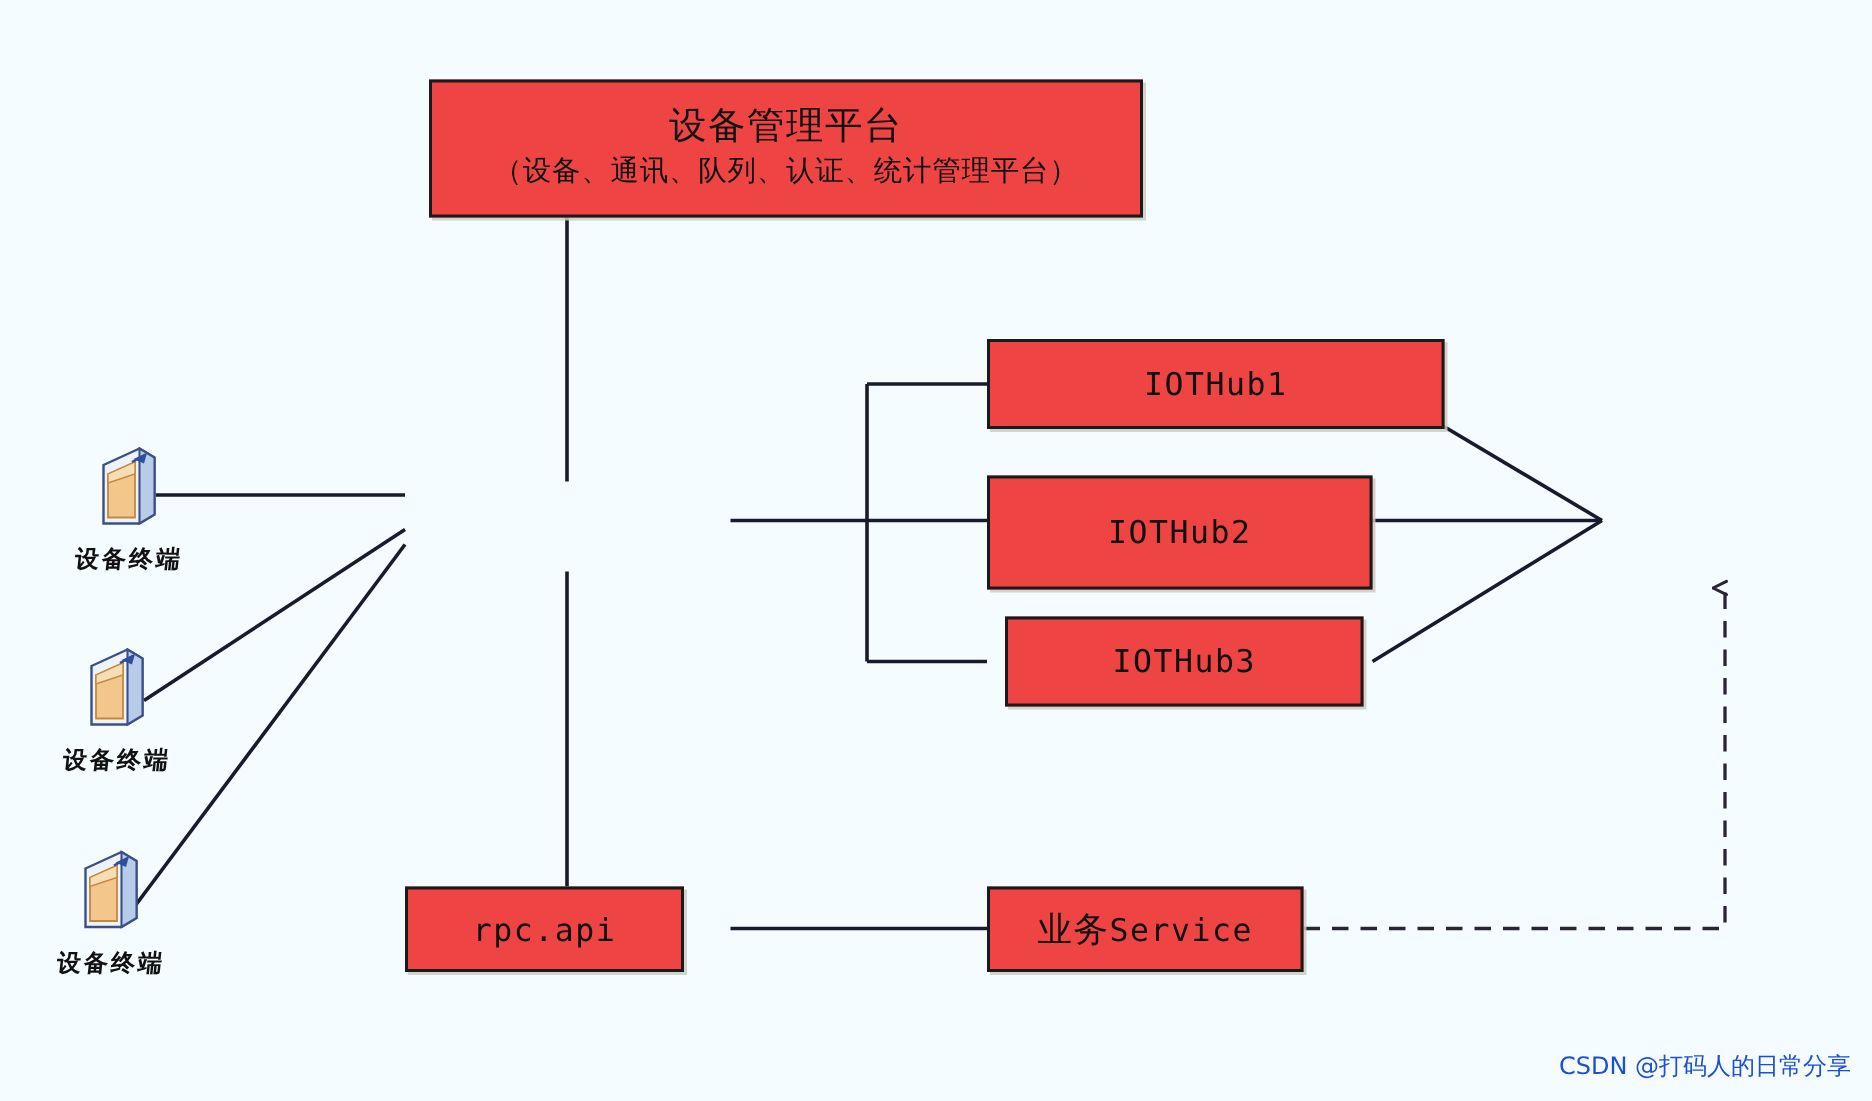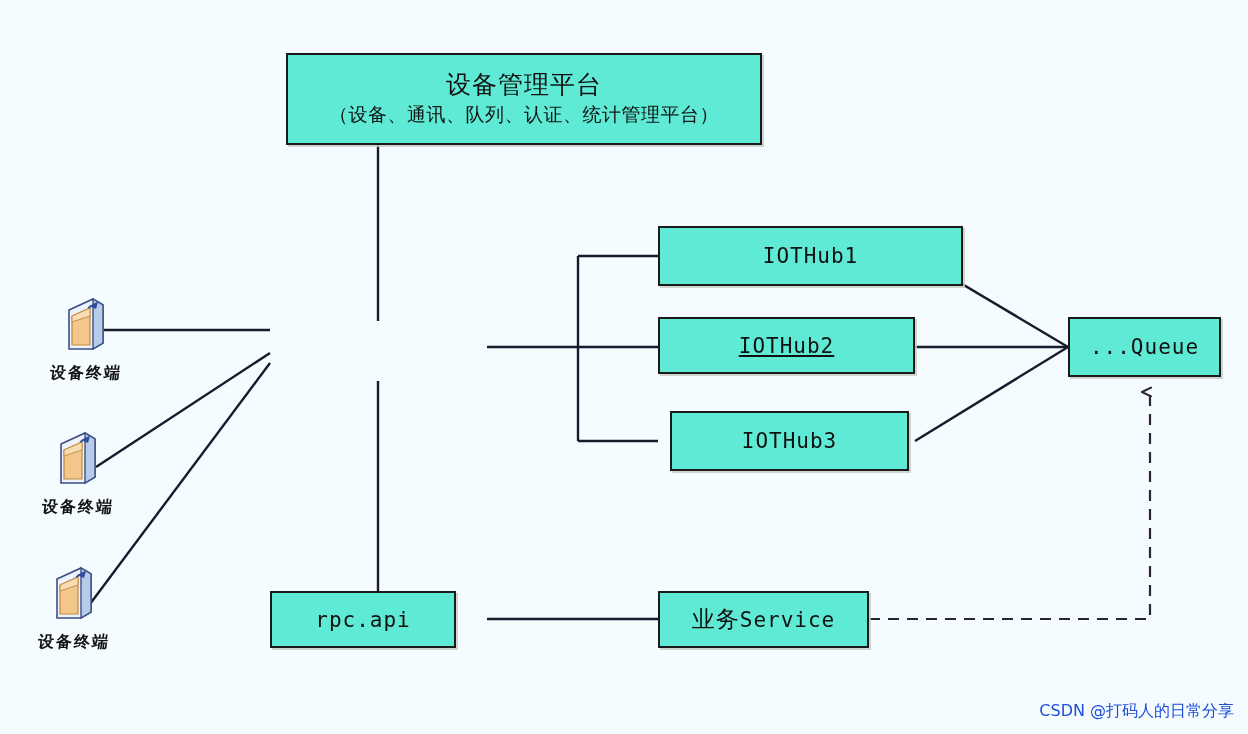--- a/index.html
+++ b/index.html
@@ -23,21 +23,21 @@
     left: 0;
     top: 0;
     width: 1248px;
     height: 734px;
     pointer-events: none;
   }
 
   .node {
     position: absolute;
     box-sizing: border-box;
-    background: #5eead4;
+    background: #ef4444;
     border: 2px solid #1a1a1a;
     box-shadow: 2px 2px 0 rgba(200,205,195,0.85);
     display: flex;
     flex-direction: column;
     align-items: center;
     justify-content: center;
     text-align: center;
     color: #111111;
   }
   .node .title-main {
@@ -140,31 +140,28 @@
   <div class="node" style="left:286px; top:53px; width:476px; height:92px;">
     <div class="title-main">设备管理平台</div>
     <div class="title-sub">（设备、通讯、队列、认证、统计管理平台）</div>
   </div>
 
 
   <div class="node" style="left:658px; top:226px; width:305px; height:60px;">
     <div class="mono-label">IOTHub1</div>
   </div>
 
-  <div class="node" style="left:658px; top:317px; width:257px; height:57px;text-decoration:underline;">
+  <div class="node" style="left:658px; top:317px; width:257px; height:76px;">
     <div class="mono-label">IOTHub2</div>
   </div>
 
   <div class="node" style="left:658px; top:411px; width:239px; height:60px;margin-left:12px;">
     <div class="mono-label">IOTHub3</div>
   </div>
 
-  <div class="node" style="left:1068px; top:317px; width:153px; height:60px;">
-    <div class="mono-label">...Queue</div>
-  </div>
 
   <div class="node" style="left:270px; top:591px; width:186px; height:57px;">
     <div class="mono-label">rpc.api</div>
   </div>
 
   <div class="node" style="left:658px; top:591px; width:211px; height:57px;">
     <div class="mix-label"><span>业务</span><span class="latin">Service</span></div>
   </div>
 
   <div class="terminal" style="left:31px; top:296px;">

